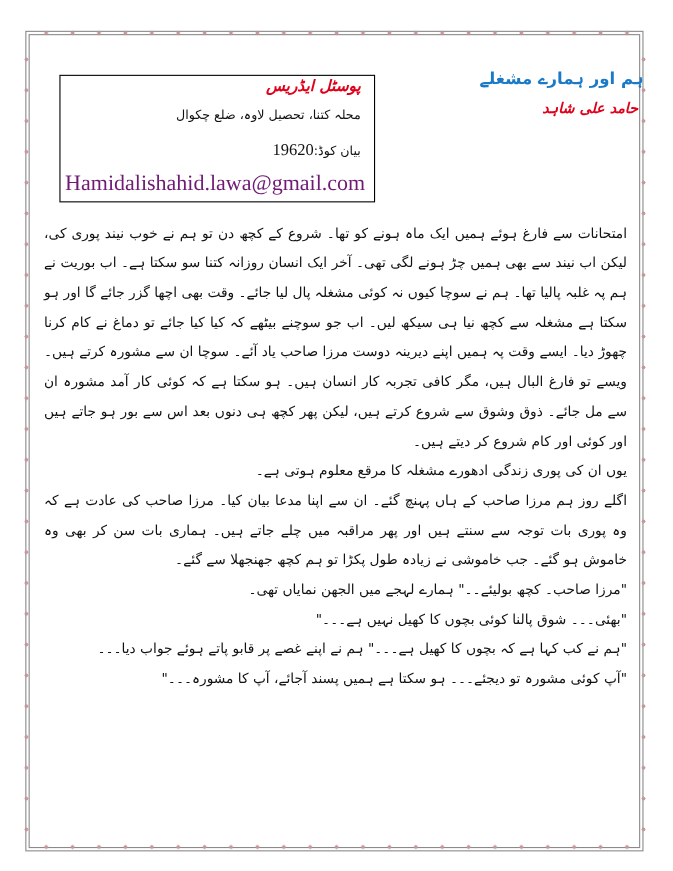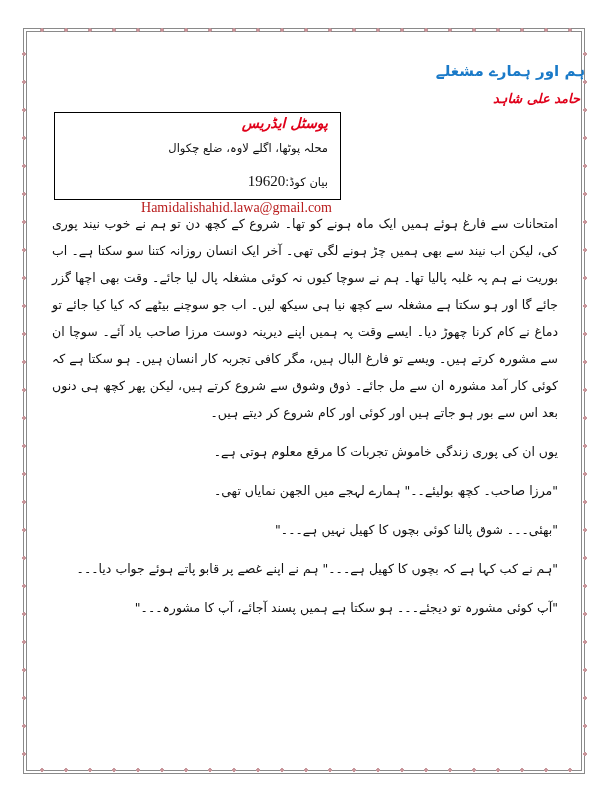--- a/index.html
+++ b/index.html
@@ -14,54 +14,55 @@
   .dots.left,.dots.right{top:40px;height:720px;width:8px;
     background-image:radial-gradient(circle,#c7959a 1.6px,transparent 2px);background-size:8px 28px;}
   .dots.left{left:20px;}
   .dots.right{left:581px;}
 
   .title{position:absolute;right:27px;top:62px;direction:rtl;text-align:right;
     font-family:"DejaVu Sans",sans-serif;font-size:15px;font-weight:bold;color:#1a7ac8;}
   .author{position:absolute;right:32px;top:91px;direction:rtl;text-align:left;
     font-size:13px;font-weight:bold;color:#e0001a;font-style:italic;}
 
-  .address-box{position:absolute;left:54px;top:68px;width:287px;height:88px;box-sizing:border-box;
-    border:1.5px solid #000;margin-top:44px;}
+  .address-box{position:absolute;left:54px;top:68px;width:287px;height:116px;box-sizing:border-box;
+    border:1.5px solid #000;}
   .address-box .heading{position:absolute;right:12px;top:2px;direction:rtl;font-size:14px;font-weight:bold;color:#e0001a;font-style:italic;}
   .address-box .line{position:absolute;right:12px;direction:rtl;font-size:11.5px;color:#111;}
   .address-box .l1{top:28px;}
   .address-box .l2{top:60px;}
   .address-box .l2 .num{font-family:"Liberation Serif",serif;font-size:15px;}
-  .address-box .email{position:absolute;right:8px;top:87px;font-family:"Liberation Serif",serif;font-size:14px;color:#b91c1c;direction:ltr;}
+  .address-box .email{position:absolute;right:8px;top:87px;font-family:"Liberation Serif",serif;font-size:20px;color:#701a75;direction:ltr;}
 
   .body-text{position:absolute;left:40px;width:530px;top:198px;direction:rtl;text-align:right;}
-  .body-text p{margin:12px;font-size:12.5px;line-height:27px;color:#111;text-align:justify;text-align-last:right;}
+  .body-text p{margin:0;font-size:12.5px;line-height:27px;color:#111;text-align:justify;text-align-last:right;}
   .body-text p.dialog{text-align:right;}
 </style>
 </head>
 <body>
 
 <div class="page-border"></div>
 <div class="dots top"></div>
 <div class="dots bottom"></div>
 <div class="dots left"></div>
 <div class="dots right"></div>
 
 <div class="title">ہم اور ہمارے مشغلے</div>
 <div class="author">حامد علی شاہد</div>
 
 <div class="address-box">
   <div class="heading">پوسٹل ایڈریس</div>
-  <div class="line l1">محلہ پوٹھا، اگلے لاوہ، ضلع چکوال</div>
+  <div class="line l1">محلہ کتنا، تحصیل لاوہ، ضلع چکوال</div>
   <div class="line l2">
     <span>بیان کوڈ:</span><span class="num">19620</span>
   </div>
   <div class="email">Hamidalishahid.lawa@gmail.com</div>
 </div>
 
 <div class="body-text">
   <p>امتحانات سے فارغ ہوئے ہمیں ایک ماہ ہونے کو تھا۔ شروع کے کچھ دن تو ہم نے خوب نیند پوری کی، لیکن اب نیند سے بھی ہمیں چڑ ہونے لگی تھی۔ آخر ایک انسان روزانہ کتنا سو سکتا ہے۔ اب بوریت نے ہم پہ غلبہ پالیا تھا۔ ہم نے سوچا کیوں نہ کوئی مشغلہ پال لیا جائے۔ وقت بھی اچھا گزر جائے گا اور ہو سکتا ہے مشغلہ سے کچھ نیا ہی سیکھ لیں۔ اب جو سوچنے بیٹھے کہ کیا کیا جائے تو دماغ نے کام کرنا چھوڑ دیا۔ ایسے وقت پہ ہمیں اپنے دیرینہ دوست مرزا صاحب یاد آئے۔ سوچا ان سے مشورہ کرتے ہیں۔ ویسے تو فارغ البال ہیں، مگر کافی تجربہ کار انسان ہیں۔ ہو سکتا ہے کہ کوئی کار آمد مشورہ ان سے مل جائے۔ ذوق وشوق سے شروع کرتے ہیں، لیکن پھر کچھ ہی دنوں بعد اس سے بور ہو جاتے ہیں اور کوئی اور کام شروع کر دیتے ہیں۔</p>
-  <p>یوں ان کی پوری زندگی خاموش تجربات کا مرقع معلوم ہوتی ہے۔</p>
+  <p>یوں ان کی پوری زندگی ادھورے مشغلہ کا مرقع معلوم ہوتی ہے۔</p>
+  <p>اگلے روز ہم مرزا صاحب کے ہاں پہنچ گئے۔ ان سے اپنا مدعا بیان کیا۔ مرزا صاحب کی عادت ہے کہ وہ پوری بات توجہ سے سنتے ہیں اور پھر مراقبہ میں چلے جاتے ہیں۔ ہماری بات سن کر بھی وہ خاموش ہو گئے۔ جب خاموشی نے زیادہ طول پکڑا تو ہم کچھ جھنجھلا سے گئے۔</p>
   <p class="dialog">"مرزا صاحب۔ کچھ بولیئے۔۔" ہمارے لہجے میں الجھن نمایاں تھی۔</p>
   <p class="dialog">"بھئی۔۔۔ شوق پالنا کوئی بچوں کا کھیل نہیں ہے۔۔۔"</p>
   <p class="dialog">"ہم نے کب کہا ہے کہ بچوں کا کھیل ہے۔۔۔" ہم نے اپنے غصے پر قابو پاتے ہوئے جواب دیا۔۔۔</p>
   <p class="dialog">"آپ کوئی مشورہ تو دیجئے۔۔۔ ہو سکتا ہے ہمیں پسند آجائے، آپ کا مشورہ۔۔۔"</p>
 </div>
 
 </body></html>

